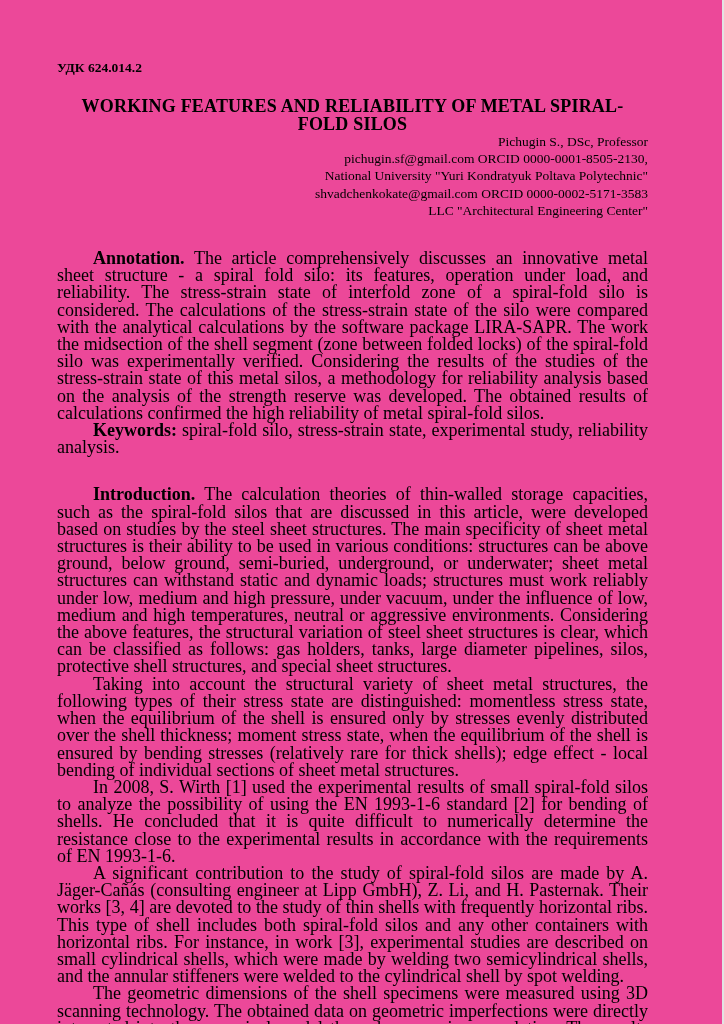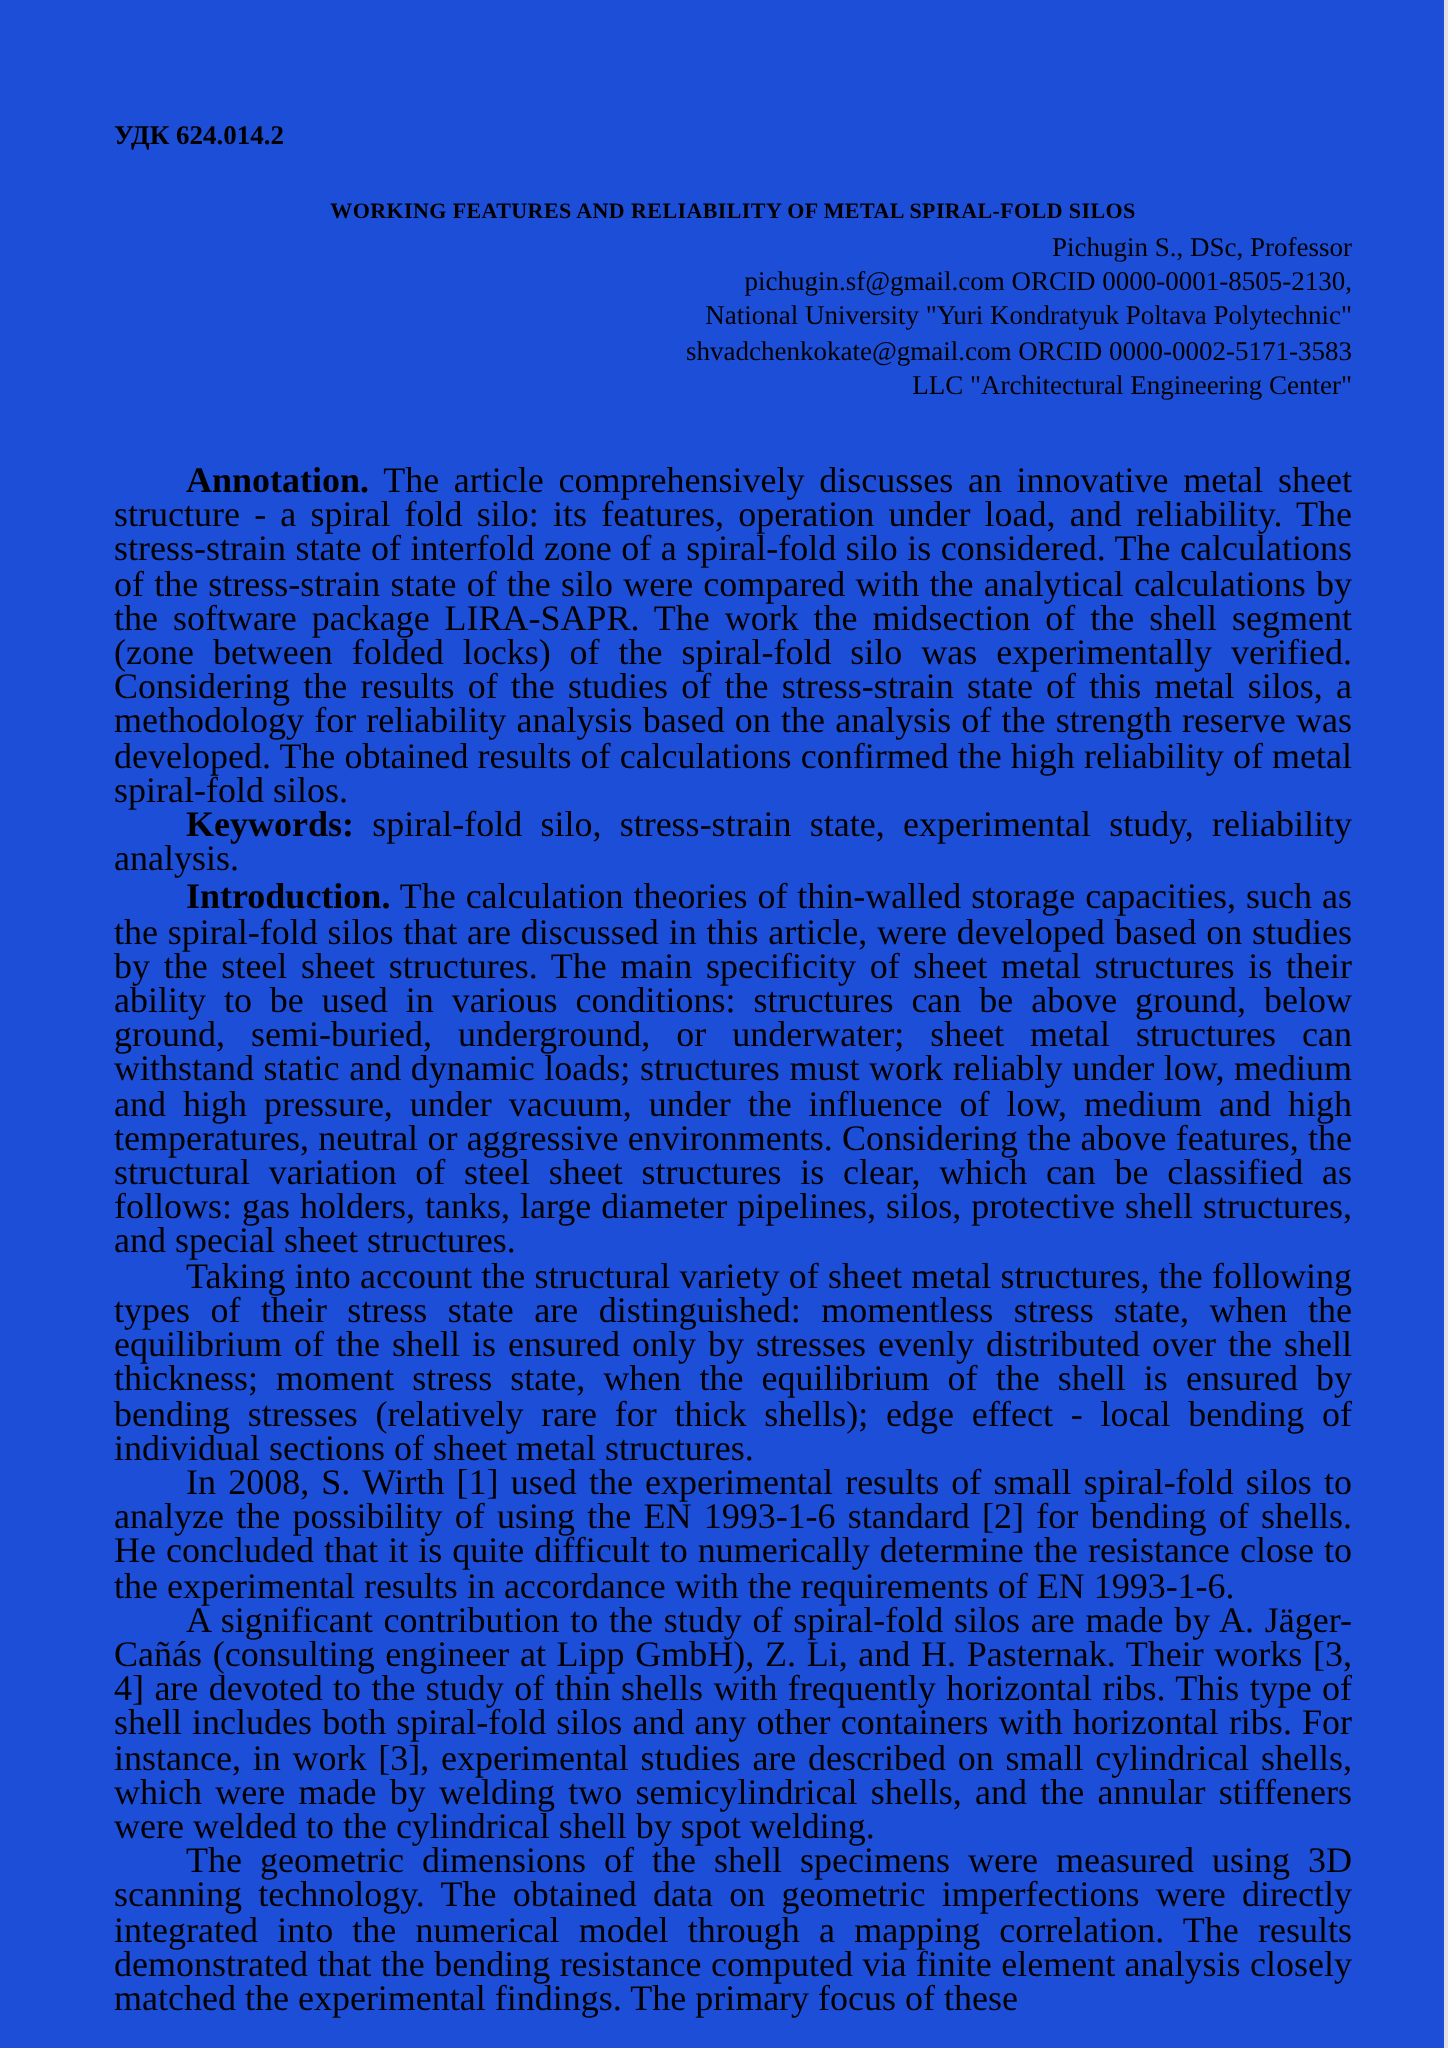--- a/index.html
+++ b/index.html
@@ -5,43 +5,43 @@
   html, body {
     margin: 0;
     padding: 0;
     background: #ffffff;
   }
   .page {
     position: relative;
     box-sizing: border-box;
     width: 724px;
     height: 1024px;
-    background: #1d4ed8;
+    background: #ec4899;
     color: #000000;
     font-family: "Liberation Serif", serif;
-    padding: 59px 48px 0 57px;
+    padding: 59px 76px 0 57px;
     overflow: hidden;
   }
   .page-edge {
     position: absolute;
     top: 0;
     right: 0;
     width: 2px;
     height: 100%;
     background: #e3e3e3;
   }
   .udc {
     font-weight: bold;
     font-size: 13.5px;
     line-height: 17px;
   }
   .title {
     margin: 21px 0 0 0;
     font-weight: bold;
-    font-size: 11px;
+    font-size: 18px;
     line-height: 18px;
     text-align: center;
     letter-spacing: 0.2px;
   }
   .authors {
     text-align: right;
     font-size: 13.5px;
     line-height: 17.2px;
   }
   .body-text {
@@ -51,21 +51,21 @@
     text-align: justify;
   }
   p.para {
     margin: 0;
     text-indent: 36px;
   }
   p.para .lead {
     font-weight: bold;
   }
   p.para.gap-after {
-    margin-bottom: 2px;
+    margin-bottom: 30px;
   }
 </style>
 </head>
 <body>
 
 <div class="page">
   <div class="page-edge"></div>
 
   <div class="udc">УДК 624.014.2</div>
 

